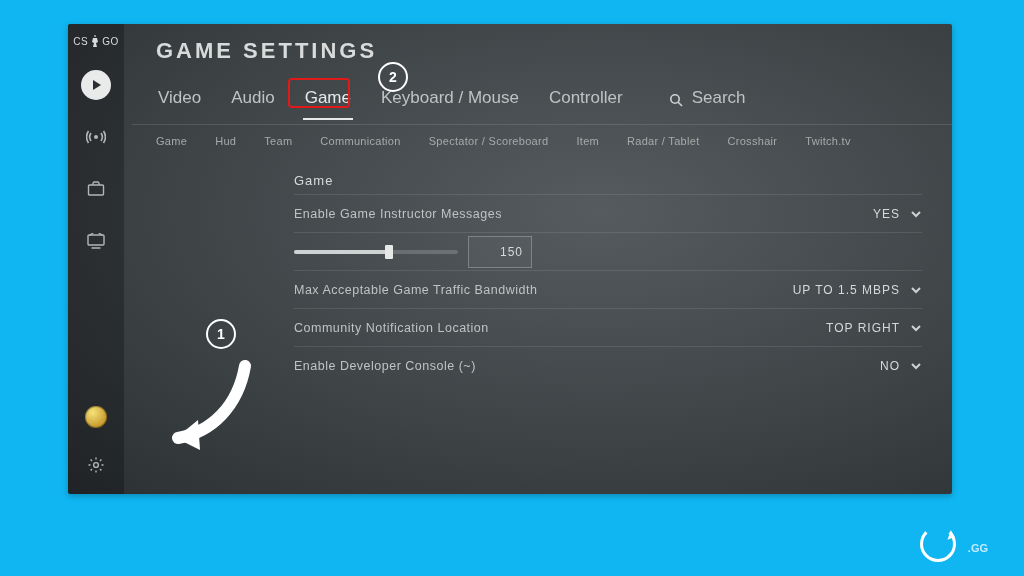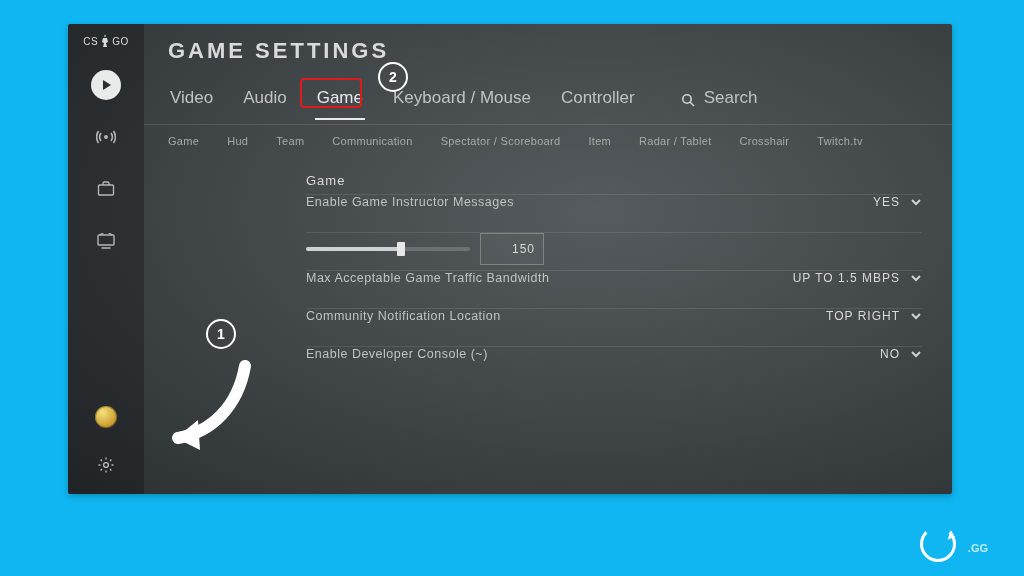--- a/index.html
+++ b/index.html
@@ -12,21 +12,21 @@
     width: 884px; height: 470px;
     background: radial-gradient(ellipse at 60% 40%, #555b5e 0%, #3f4447 55%, #2b3033 100%);
     display: flex;
     box-shadow: 0 2px 6px rgba(0,0,0,.25);
     border-radius: 2px;
     overflow: hidden;
   }
 
   
   .sidebar {
-    width: 76px;
+    width: 56px;
     background: rgba(0,0,0,.25);
     display: flex;
     flex-direction: column;
     align-items: center;
     padding-top: 10px;
     gap: 22px;
   }
   .sidebar .logo { color:#d9dbdb; font-size:10px; letter-spacing:.5px; display:flex; align-items:center; gap:2px; }
   .sidebar .nav-icon {
     width: 30px; height: 30px;
@@ -37,21 +37,21 @@
     background:#e9eaea; color:#2b2f31; border-radius:50%;
   }
   .sidebar .spacer { flex:1; }
   .coin {
     width:22px; height:22px; border-radius:50%;
     background: radial-gradient(circle at 35% 30%, #f6e27a, #c79a2e 70%, #7a5a10);
     box-shadow: inset 0 0 0 1px rgba(0,0,0,.3);
   }
 
   
-  .main { flex:1; padding: 14px 24px 0 24px; color:#cfd2d2; position:relative; }
+  .main { flex:1; padding: 14px 24px 0 32px; color:#cfd2d2; position:relative; }
   .title { font-size:22px; font-weight:700; letter-spacing:3px; color:#d9dbdb; margin-bottom:18px; }
 
   .tabs-primary { display:flex; align-items:center; gap:26px; font-size:17px; color:#bfc3c3; position:relative; }
   .tabs-primary .tab { padding:6px 2px; cursor:pointer; position:relative; }
   .tabs-primary .tab.active { color:#e8eaea; }
   .tabs-primary .tab.active::after{
     content:""; position:absolute; left:0; right:0; bottom:-6px; height:2px; background:#e8eaea;
   }
   .tab-highlight {
     position:absolute; border:2px solid #e01919; border-radius:4px;
@@ -67,21 +67,21 @@
   .tabs-secondary .stab { cursor:pointer; }
 
   .section {
     margin-left: 138px;
     margin-right: 6px;
     padding-top: 18px;
   }
   .section-title { font-size:13px; color:#d9dbdb; letter-spacing:1px; margin-bottom:6px; }
 
   .row {
-    display:flex; align-items:flex-start; justify-content:space-between;
+    display:flex; align-items:center; justify-content:space-between;
     height:38px; border-top:1px solid rgba(255,255,255,.10);
     font-size:12.5px; color:#bfc3c3;
   }
   .row:first-of-type { border-top: none; }
   .row .label { letter-spacing:.5px; }
   .row .value {
     display:flex; align-items:center; gap:10px;
     color:#d7d9d9; font-size:12px; letter-spacing:1px;
   }
   .chev { width:12px; height:12px; display:inline-block; }

